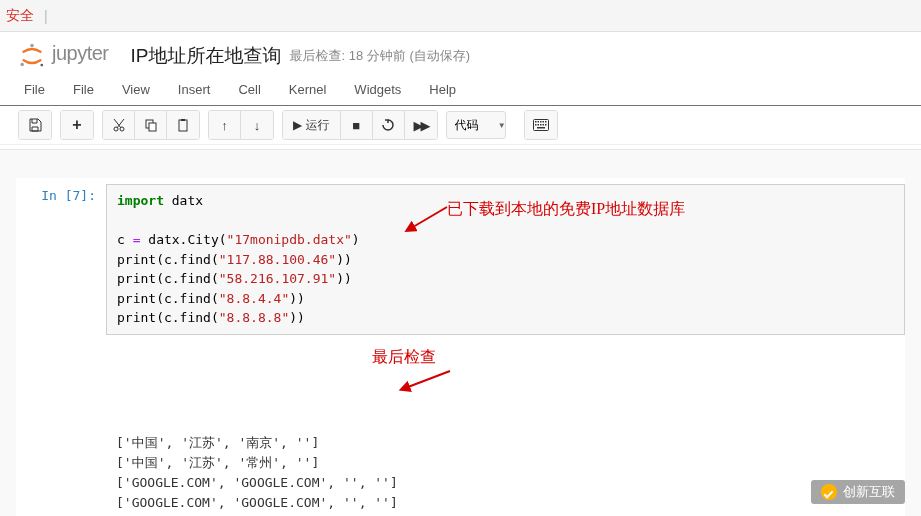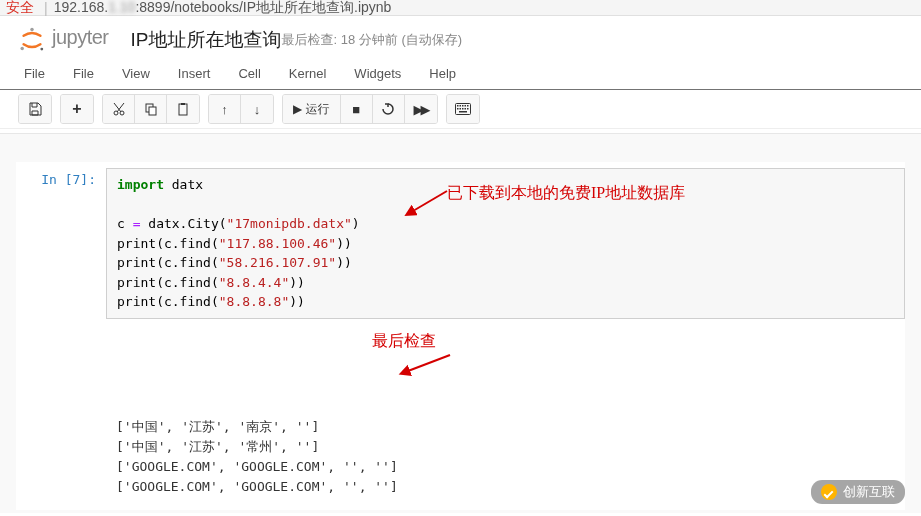--- a/index.html
+++ b/index.html
@@ -1,28 +1,28 @@
 <!DOCTYPE html>
 <html><head>
 <meta charset="utf-8">
 <style>
   * { box-sizing: border-box; margin: 0; padding: 0; }
   body { font-family: "Helvetica Neue", Helvetica, Arial, sans-serif; font-size: 13px; color: #333; background: #fff; width: 921px; }
   
-  .addr-bar { display: flex; align-items: center; height: 16px; padding: 0 6px; background: #f5f5f5; border-bottom: 1px solid #e0e0e0; font-size: 14px; color: #333; }
+  .addr-bar { display: flex; align-items: center; height: 32px; padding: 0 6px; background: #f5f5f5; border-bottom: 1px solid #e0e0e0; font-size: 14px; color: #333; }
   .addr-warning { color: #d93025; margin-right: 4px; }
   .addr-sep { color: #bbb; margin: 0 6px; }
   .addr-url { color: #555; }
   .addr-blur { filter: blur(2px); color:#999; }
   
   .header { display: flex; align-items: center; padding: 10px 18px 6px 18px; }
   .logo { display: flex; margin-right: 22px; }
   .logo-svg { width: 28px; height: 28px; margin-right: 6px; }
   .logo-text { font-size: 20px; color: #888; font-weight: 400; letter-spacing: -0.5px; }
-  .nb-title { font-size: 19px; color: #222; font-weight: 500; }
+  .nb-title { font-size: 19px; color: #222; font-weight: 500; margin-right: 8px; }
   .checkpoint { font-size: 13px; color: #888; }
   
   .menubar { display: flex; gap: 28px; padding: 6px 24px 8px 24px; border-bottom: 1px solid #737373; }
   .menubar-item { font-size: 13px; color: #555; cursor: pointer; }
   
   .toolbar { display: flex; align-items: center; gap: 0; padding: 4px 18px; border-bottom: 1px solid #eee; }
   .tb-group { display: flex; border: 1px solid #ddd; border-radius: 3px; overflow: hidden; margin-right: 8px; }
   .tb-btn { width: 32px; height: 28px; display: flex; align-items: center; justify-content: center; background: #f8f8f8; border-right: 1px solid #ddd; cursor: pointer; font-size: 13px; }
   .tb-btn:last-child { border-right: none; }
   .tb-btn.wide { width: auto; padding: 0 10px; font-size: 12px; }
@@ -41,33 +41,30 @@
   .kw { color: #008000; font-weight: bold; }
   .nm { color: #000; }
   .op { color: #aa22ff; }
   .str { color: #ba2121; }
   
   .anno1 { position: absolute; left: 340px; top: 12px; color: #d40000; font-size: 16px; font-family: SimSun, serif; }
   .anno2 { position: absolute; left: 266px; top: -2px; color: #d40000; font-size: 16px; font-family: SimSun, serif; }
   .arrow { position: absolute; }
   .arrow svg { overflow: visible; }
   
-  .watermark { position: fixed; right: 16px; bottom: 12px; font-size: 13px; color: #fff; background: rgba(0,0,0,0.35); padding: 3px 10px; border-radius: 11px; display:flex; align-items:center; gap:6px;}
+  .watermark { position: fixed; right: 16px; bottom: 12px; font-size: 13px; color: #fff; background: rgba(0,0,0,0.35); padding: 3px 10px; border-radius: 3px; display:flex; align-items:center; gap:6px;}
   .watermark-icon { width: 16px; height: 16px; border-radius: 50%; background: #ffb400; display:inline-block; position:relative;}
   .watermark-icon::after{content:"";position:absolute;left:3px;top:7px;width:7px;height:3px;border-left:2px solid #fff;border-bottom:2px solid #fff;transform:rotate(-45deg);}
 </style>
 </head>
 <body>
 
 <div class="addr-bar">
   <span class="addr-warning">安全</span>
   <span class="addr-sep">|</span>
-  <span class="addr-url">
-    <span>192.168.</span><span class="addr-blur">1.10</span><span>:8899/notebooks/IP地址所在地查询.ipynb</span>
-  </span>
 </div>
 
 <div class="header">
   <div class="logo">
     <svg class="logo-svg" viewBox="0 0 40 40">
       <circle cx="20" cy="5" r="2.5" fill="#9e9e9e"></circle>
       <path d="M8 14 Q20 6 32 14" stroke="#f37726" stroke-width="3.5" fill="none" stroke-linecap="round"></path>
       <path d="M8 26 Q20 34 32 26" stroke="#f37726" stroke-width="3.5" fill="none" stroke-linecap="round"></path>
       <circle cx="6" cy="32" r="2.5" fill="#9e9e9e"></circle>
       <circle cx="34" cy="33" r="2" fill="#616161"></circle>
@@ -138,20 +135,25 @@
       </div>
     <div class="tb-btn">
       <svg width="14" height="14" viewBox="0 0 14 14">
           <path d="M7 2 a5 5 0 1 1 -5 5" fill="none" stroke="#333" stroke-width="1.5"></path>
           <path d="M4 2 L7 2 L7 5" fill="none" stroke="#333" stroke-width="1.5"></path>
         </svg>
     </div>
     <div class="tb-btn">
         <span style="letter-spacing:-3px;">▶▶</span>
       </div>
+  </div>
+  <div class="select-wrap">
+    <select class="tb-select">
+      <option>代码</option>
+    </select>
   </div>
   <div class="tb-group">
     <div class="tb-btn">
       <svg width="16" height="12" viewBox="0 0 16 12">
           <rect x="0.5" y="0.5" width="15" height="11" rx="1" fill="none" stroke="#333"></rect>
           <rect x="2" y="2" width="1.5" height="1.5" fill="#333"></rect>
           <rect x="4.5" y="2" width="1.5" height="1.5" fill="#333"></rect>
           <rect x="7" y="2" width="1.5" height="1.5" fill="#333"></rect>
           <rect x="9.5" y="2" width="1.5" height="1.5" fill="#333"></rect>
           <rect x="12" y="2" width="1.5" height="1.5" fill="#333"></rect>

